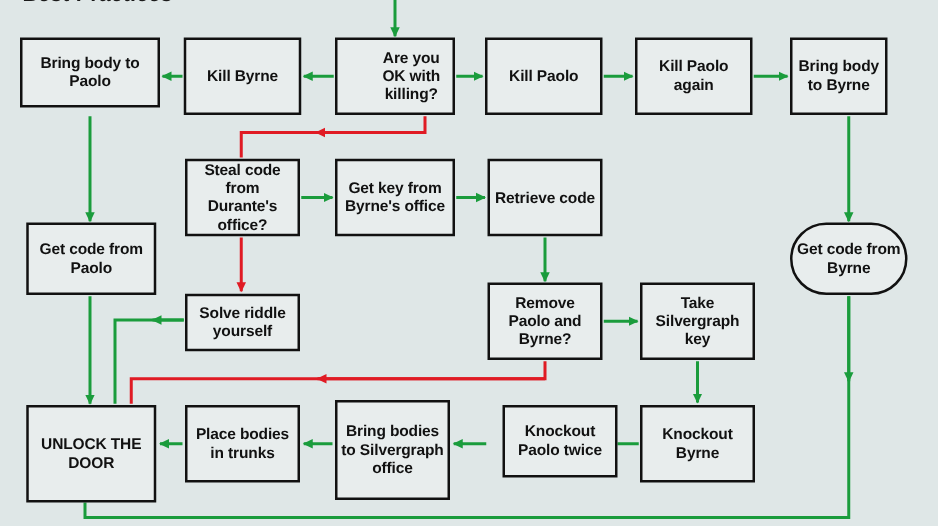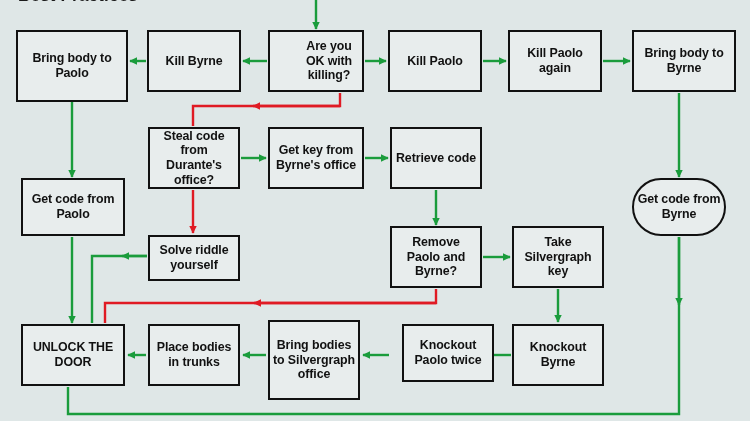--- a/index.html
+++ b/index.html
@@ -110,36 +110,36 @@
       <path d="M340,93 L340,106 L193,106 L193,126"></path>
       <path d="M340,106 L253,106" marker-end="url(#ar)"></path>
 
       <path d="M193,190 L193,233" marker-end="url(#ar)"></path>
 
       <path d="M436,289 L436,303 L105,303 L105,323"></path>
       <path d="M436,303 L254,303" marker-end="url(#ar)"></path>
     </g>
   </svg>
 
-  <div class="node" style="left:16px;top:30px;width:112px;height:72px;">
+  <div class="node" style="left:16px;top:30px;width:112px;height:56px;">
     <span>Bring body to Paolo</span>
   </div>
   <div class="node" style="left:147px;top:30px;width:94px;height:62px;">
     <span>Kill Byrne</span>
   </div>
   <div class="node" style="left:268px;top:30px;width:96px;height:62px;padding-left:29px;">
     <span>Are you OK with killing?</span>
   </div>
   <div class="node" style="left:388px;top:30px;width:94px;height:62px;">
     <span>Kill Paolo</span>
   </div>
   <div class="node" style="left:508px;top:30px;width:94px;height:62px;">
     <span>Kill Paolo again</span>
   </div>
-  <div class="node" style="left:632px;top:30px;width:104px;height:62px;">
+  <div class="node" style="left:632px;top:30px;width:78px;height:62px;">
     <span>Bring body to Byrne</span>
   </div>
 
   <div class="node" style="left:148px;top:127px;width:92px;height:62px;">
     <span>Steal code from Durante's office?</span>
   </div>
   <div class="node" style="left:268px;top:127px;width:96px;height:62px;">
     <span>Get key from Byrne's office</span>
   </div>
   <div class="node" style="left:390px;top:127px;width:92px;height:62px;">
@@ -156,21 +156,21 @@
   <div class="node" style="left:148px;top:235px;width:92px;height:46px;">
     <span>Solve riddle yourself</span>
   </div>
   <div class="node" style="left:390px;top:226px;width:92px;height:62px;">
     <span>Remove Paolo and Byrne?</span>
   </div>
   <div class="node" style="left:512px;top:226px;width:92px;height:62px;justify-content:center;">
     <span>Take Silvergraph key</span>
   </div>
 
-  <div class="node" style="left:21px;top:324px;width:104px;height:62px;">
+  <div class="node" style="left:21px;top:324px;width:104px;height:78px;">
     <span>UNLOCK THE DOOR</span>
   </div>
   <div class="node" style="left:148px;top:324px;width:92px;height:62px;justify-content:center;">
     <span>Place bodies in trunks</span>
   </div>
   <div class="node" style="left:268px;top:320px;width:92px;height:80px;align-items:center;">
     <span>Bring bodies to Silvergraph office</span>
   </div>
   <div class="node" style="left:402px;top:324px;width:92px;height:58px;">
     <span>Knockout Paolo twice</span>

